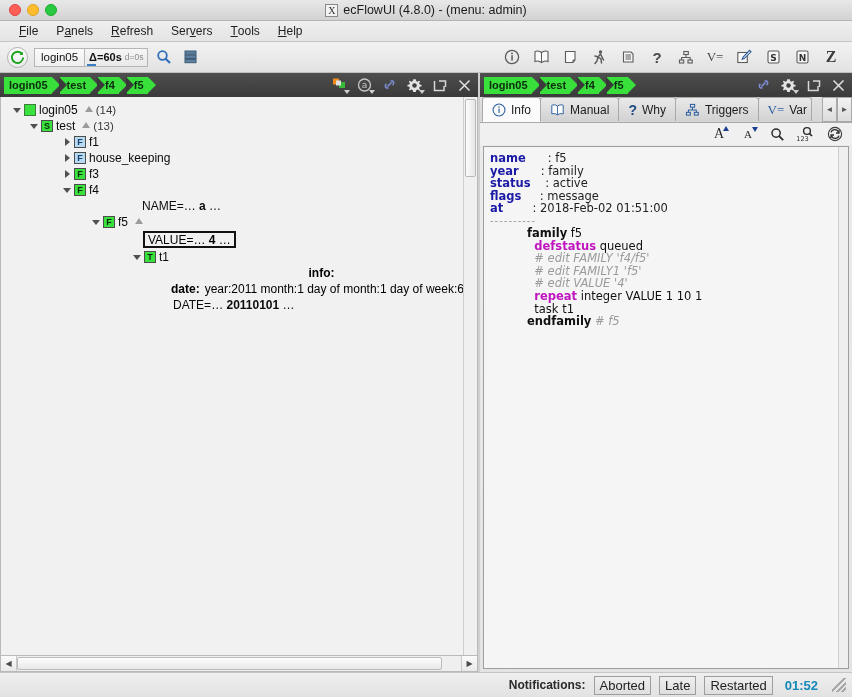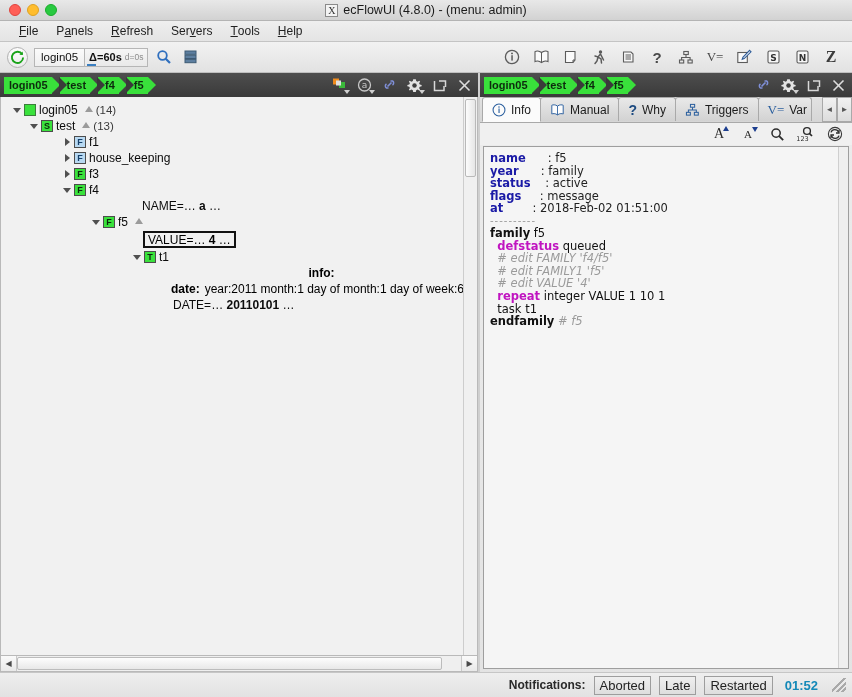--- a/index.html
+++ b/index.html
@@ -358,21 +358,21 @@
     min-height: 0;
     font-family: "DejaVu Sans", sans-serif;
     font-size: 11.5px;
     line-height: 12.6px;
     padding: 5px 4px 4px 6px;
   }
   .kv { white-space: pre; }
   .kv .k { color: #1a1aa6; font-weight: bold; }
   .kv .v { color: #222; }
   .dashes { color: #9a9a9a; letter-spacing: 1px; font-size: 10px; line-height: 12px; }
-  .code { white-space: pre; color: #111; }
+  .code { white-space: pre; color: #111; margin-left: 37px; }
   .code .kw { color: #111; font-weight: bold; }
   .code .mag { color: #c014c0; font-weight: bold; }
   .code .cmt { color: #9b9b9b; font-style: italic; }
   .infobox .vscroll {
     position: absolute; right: 0; top: 0; bottom: 0; width: 10px;
     background: #efefef; border-left: 1px solid #cfcfcf;
   }
   .cursor-arrow {
     position: absolute; left: -2px; top: 73px;
     width: 0; height: 0; pointer-events: none;

